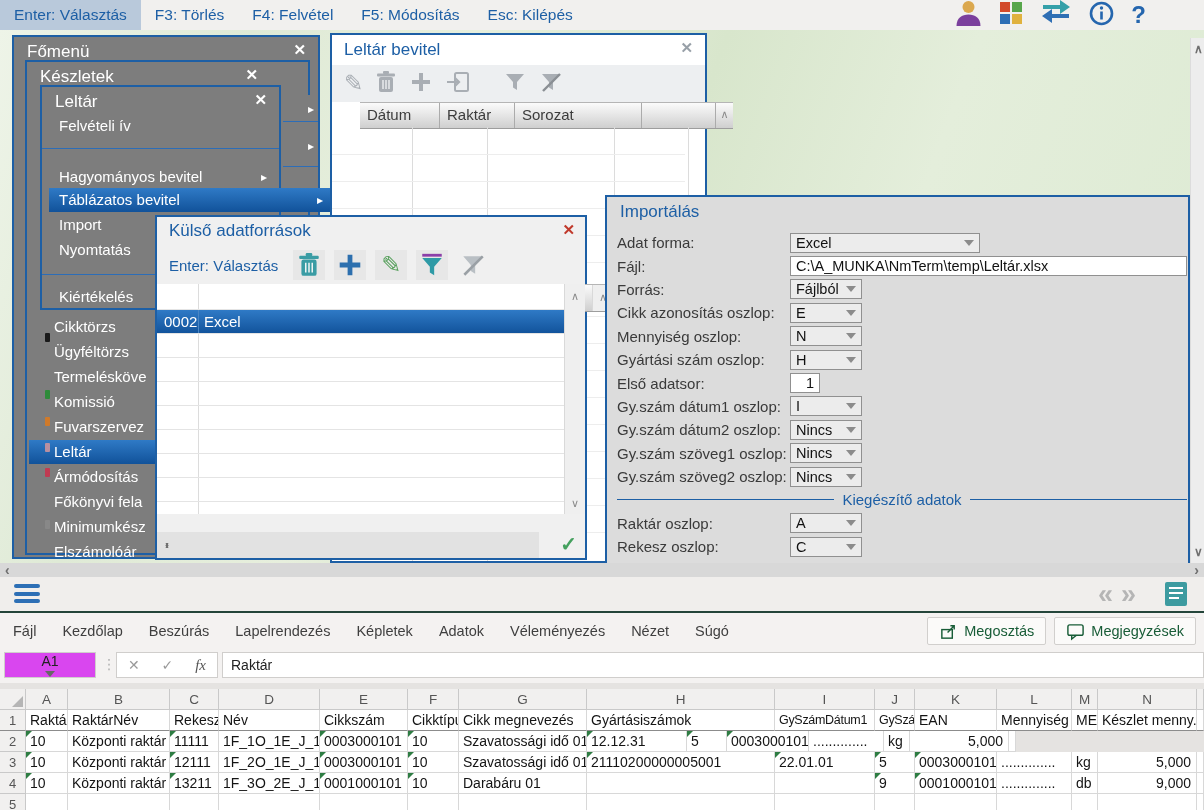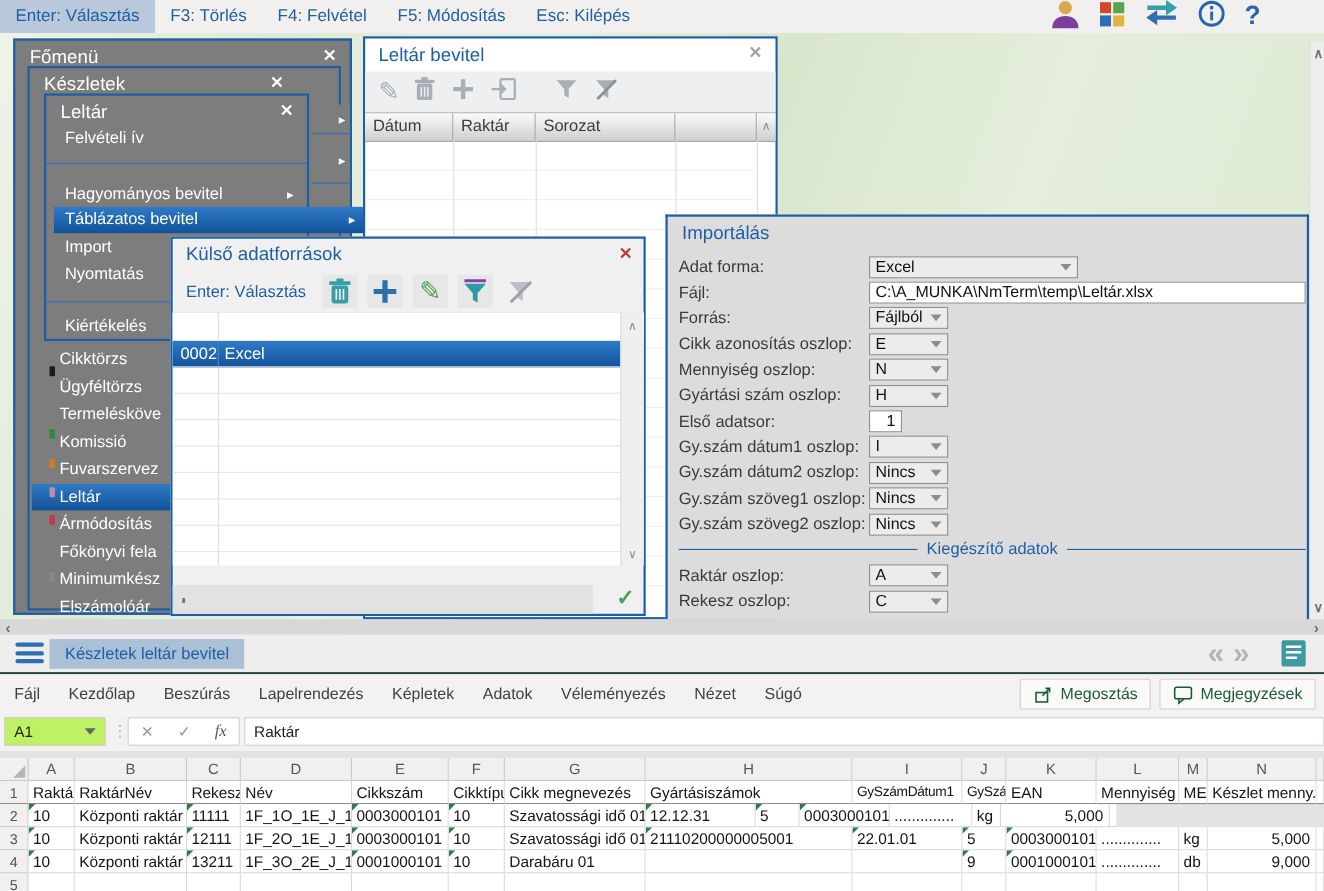--- a/index.html
+++ b/index.html
@@ -39,21 +39,21 @@
   .mini-ico{position:absolute;left:45px;width:5px;height:9px;border-radius:1px;}
 
   
   #lb-win{left:330px;top:33px;width:377px;height:530px;background:#fff;}
   #lb-title{color:#1d5fa5;font-size:17px;position:absolute;left:12px;top:5px;}
   #lb-x{color:#98a0a8;}
   #lb-toolbar{position:absolute;left:0;top:30px;width:100%;height:37px;background:#edeff1;
               display:flex;align-items:center;gap:12px;padding-left:12px;box-sizing:border-box;}
   .gray-ico{color:#a9aeb4;font-size:23px;line-height:1;}
   .grid-head{position:absolute;display:flex;background:linear-gradient(#fbfbfb,#cfcfcf);
-             border-top:1px solid #b5b5b5;border-bottom:1px solid #9d9d9d;}
+             border-top:1px solid #b5b5b5;border-bottom:1px solid #9d9d9d;margin-left:28px;}
   .gh-cell{font-size:15px;color:#3c3c3c;padding:3px 0 0 7px;box-sizing:border-box;
            border-right:1px solid #ababab;height:100%;}
   .vline{position:absolute;width:1px;background:#dcdcdc;}
   .scroll-btn{color:#8a8a8a;font-size:11px;text-align:center;}
 
   
   #ka-win{left:155px;top:215px;width:432px;height:345px;background:#f0f0f0;}
   #ka-title{color:#1d5fa5;font-size:17px;position:absolute;left:12px;top:4px;}
   #ka-x{color:#c0392b;right:10px;}
   #ka-toolbar{position:absolute;left:0;top:29px;width:100%;height:38px;display:flex;align-items:center;
@@ -105,22 +105,22 @@
 
   
   #ribbon{left:0;top:613px;width:1204px;height:35px;background:#f4f2f1;display:flex;align-items:center;}
   .rtab{font-size:14.5px;color:#3f3f3f;padding:0 13px;height:35px;display:flex;align-items:center;}
   #ribbon-right{position:absolute;right:8px;top:4px;display:flex;gap:8px;}
   .rbtn{height:26px;background:#fbfaf9;border:1px solid #d1cfcd;border-radius:2px;display:flex;
         align-items:center;gap:6px;padding:0 11px;color:#185c37;font-size:14.5px;}
 
   
   #fbar{left:0;top:648px;width:1204px;height:35px;background:#f4f2f1;border-bottom:1px solid #d6d4d2;}
-  #namebox{position:absolute;left:4px;top:4px;width:92px;height:26px;background:#bef264;border:1px solid #d0cecc;
-           display:flex;align-items:center;justify-content:space-between;padding:0 8px;font-size:14px;color:#222;box-sizing:border-box;}
+  #namebox{position:absolute;left:4px;top:4px;width:92px;height:26px;background:#d946ef;border:1px solid #d0cecc;
+           display:flex;align-items:center;justify-content:space-between;padding:0 8px;font-size:14px;color:#222;box-sizing:border-box;flex-direction:column;}
   #fdots{position:absolute;left:102px;top:8px;color:#b0b0b0;font-size:14px;}
   #fbtns{position:absolute;left:116px;top:4px;width:102px;height:26px;background:#fff;border:1px solid #d0cecc;
          display:flex;align-items:center;justify-content:space-around;box-sizing:border-box;color:#9a9a9a;font-size:14px;}
   #fx{font-style:italic;color:#555;font-family:"Liberation Serif",serif;font-size:15px;}
   #ffield{position:absolute;left:222px;top:4px;right:0;height:26px;background:#fff;border:1px solid #d0cecc;
           display:flex;align-items:center;padding-left:8px;font-size:14px;color:#222;box-sizing:border-box;}
 
   
   #sheet{left:0;top:683px;width:1204px;height:127px;background:#e5e3e1;}
   #sheet-inner{position:absolute;left:0;top:6px;}
@@ -481,21 +481,20 @@
     <span class="sa" style="left:5px;top:0px;font-size:14px;">‹</span>
     <span class="sa" style="right:5px;top:0px;font-size:14px;">›</span>
   </div>
 
   <div class="abs" id="tabbar">
     <div id="burger">
         <div></div>
         <div></div>
         <div></div>
       </div>
-    <div id="main-tab">Készletek leltár bevitel</div>
     <div id="tab-chevrons">
       <span>«</span>
       <span>»</span>
     </div>
     <span style="position:absolute;right:16px;top:4px;">
       <svg width="24" height="26" viewBox="0 0 24 26">
           <rect x="1" y="1" width="22" height="24" rx="2" fill="#3d9ba0"></rect>
           <path d="M5 7h14M5 12h14M5 17h10" stroke="#fff" stroke-width="2.2"></path>
         </svg>
     </span>

